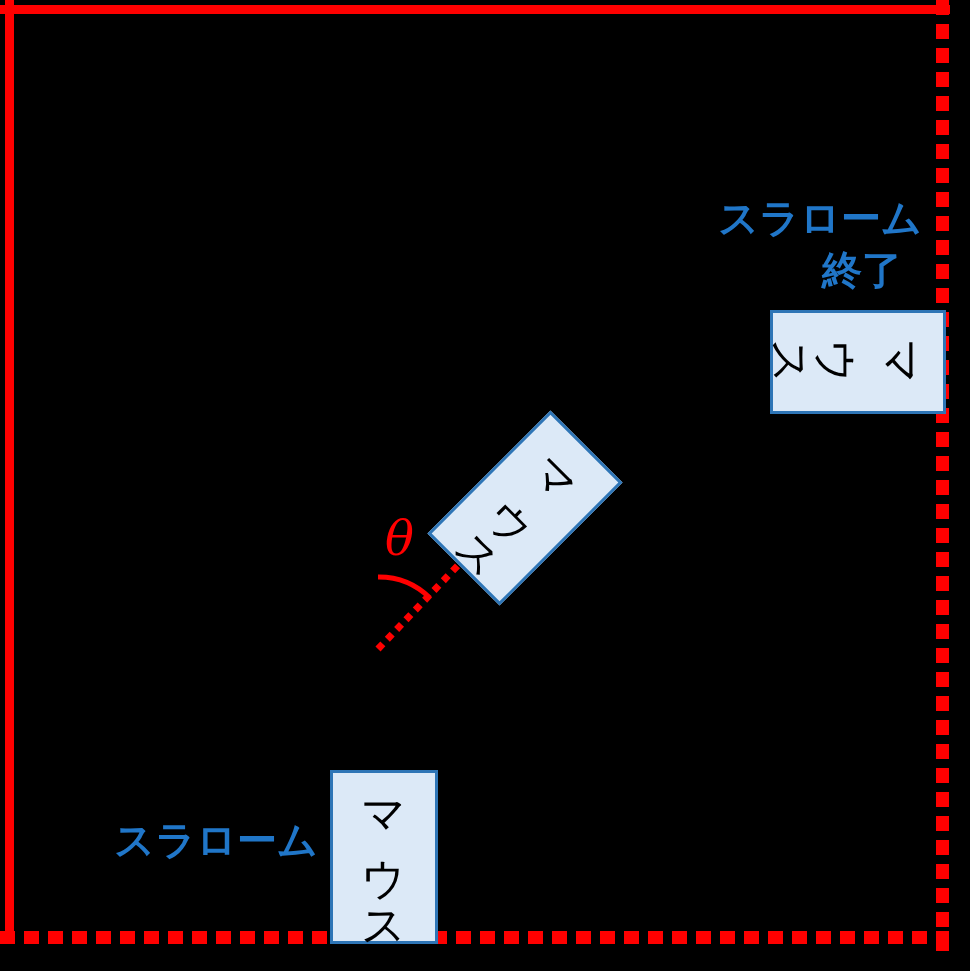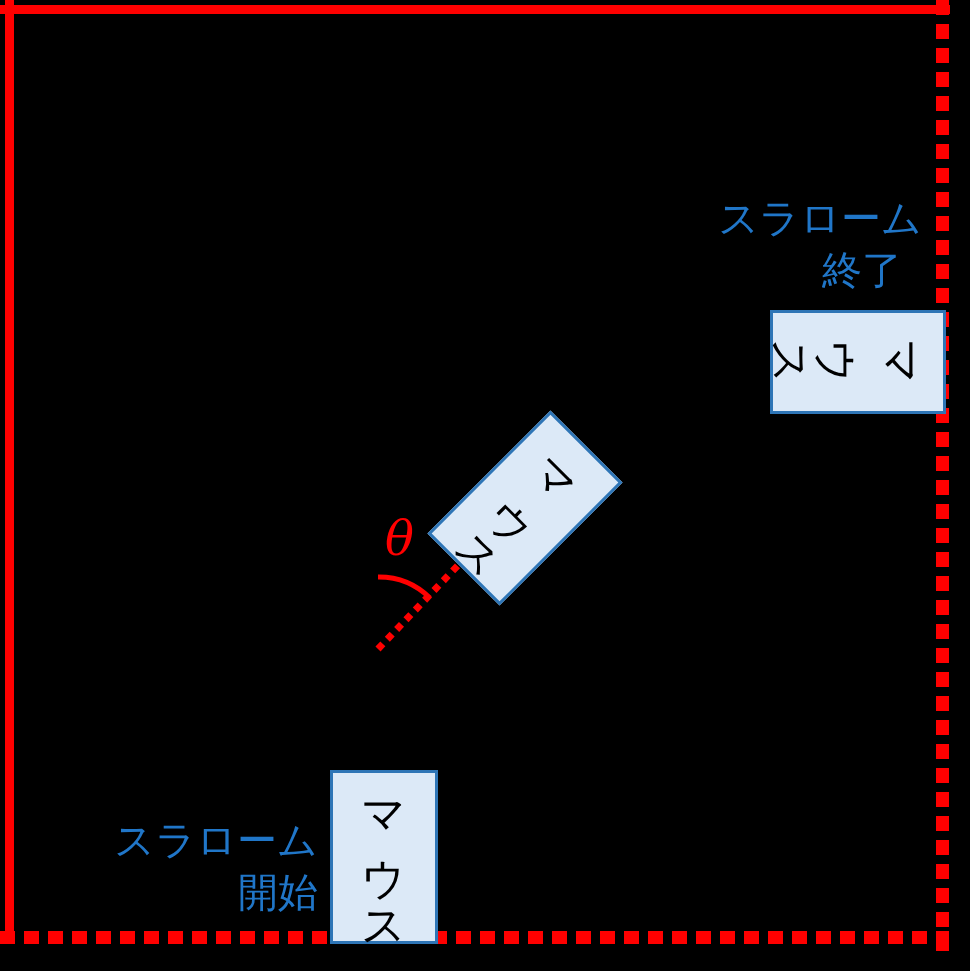--- a/index.html
+++ b/index.html
@@ -39,21 +39,21 @@
     line-height: 1;
   }
   #mouse-start { left: 330px; top: 770px; width: 102px; height: 168px; }
   #mouse-mid   { left: 474px; top: 421px; width: 96px;  height: 168px; transform: rotate(45deg); }
   #mouse-end   { left: 806px; top: 274px; width: 98px;  height: 170px; transform: rotate(90deg); }
   #mouse-mid .vtext { font-size: 42px; }
 
   
   .blue-label {
     color: #2076C8;
-    font-weight: normal;
+    font-weight: bold;
     font-size: 40px;
     line-height: 1.3;
   }
   #label-end   { left: 698px; top: 192px; width: 244px; text-align: center; }
   #label-end div:nth-child(2) { transform: translateX(42px); }
   #label-start { left: 86px;  top: 814px; width: 232px; text-align: right; }
 
   
   #theta {
     left: 385px; top: 510px;
@@ -90,16 +90,15 @@
   <span class="vtext">マウス</span>
 </div>
 
 <div id="label-end" class="abs blue-label">
   <div>スラローム</div>
   <div>終了</div>
 </div>
 
 <div id="label-start" class="abs blue-label">
   <div>スラローム</div>
-  <div>開始</div>
 </div>
 
 <div id="theta" class="abs">θ</div>
 
 </body></html>

